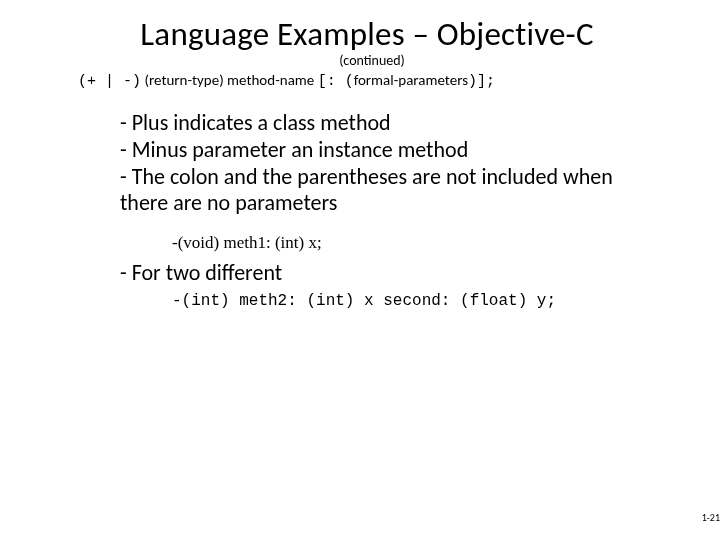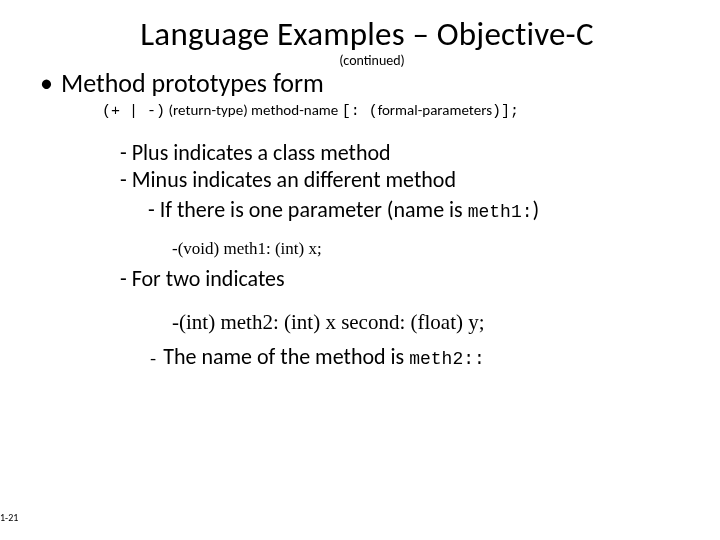--- a/index.html
+++ b/index.html
@@ -29,21 +29,21 @@
     margin-left: 40px;
   }
   .bullet1 {
     font-size: 26px;
     margin-top: -2px;
     margin-left: 10px;
   }
   .bullet1 .dot { margin-right: 8px; }
   .syntax {
     font-size: 15px;
-    margin-left: 72px;
+    margin-left: 48px;
     margin-top: 2px;
   }
   .syntax .mono { font-family: "Courier New", monospace; }
   .lvl2 {
     font-size: 22px;
     margin-left: 90px;
     margin-right: 30px;
     line-height: 1.22;
     margin-top: 20px;
   }
@@ -58,71 +58,63 @@
     font-size: 17px;
     margin-left: 142px;
     margin-top: 16px;
   }
   .lvl2b {
     font-size: 22px;
     margin-left: 90px;
     margin-top: 6px;
   }
   .code2 {
-    font-family: Liberation Serif, serif;
-    font-size: 21px;
+    font-family: Liberation Mono, monospace;
+    font-size: 16px;
     margin-left: 142px;
-    margin-top: 18px;
+    margin-top: 6px;
   }
   .lvl3b {
     font-size: 22px;
     margin-left: 118px;
     margin-top: 8px;
   }
   .lvl3b .dash { font-family: "Courier New", monospace; font-size: 17px; }
   .mono-inline { font-family: "Courier New", monospace; font-size: 18px; }
   .footer {
     position: absolute;
     bottom: 16px;
     left: 0; right: 0;
-    text-align: left;
+    text-align: right;
     font-size: 10px;
     color: #000;
   }
 </style>
 </head>
 <body>
 
 <div class="slide">
   <div class="title">Language Examples – Objective-C</div>
   <div class="subtitle">(continued)</div>
 
-  <div class="bullet1">
-    <span class="dot">•</span><span>Method prototypes form</span>
-  </div>
 
   <div class="syntax">
     <span class="mono">(+ | -)</span>
     <span>(return-type) method-name</span>
     <span class="mono">[: (</span><span>formal-parameters</span><span class="mono">)];</span>
   </div>
 
   <div class="lvl2">
     <div class="item">- Plus indicates a class method</div>
-    <div class="item">- Minus indicates an different method</div>
+    <div class="item">- Minus parameter an instance method</div>
+    <div class="item">- The colon and the parentheses are not included when there are no parameters</div>
   </div>
 
-  <div class="lvl3">
-    <span>- If there is one parameter (name is </span><span class="mono-inline">meth1:</span><span>)</span>
-  </div>
 
   <div class="code1">-(void) meth1: (int) x;</div>
 
-  <div class="lvl2b">- For two indicates</div>
+  <div class="lvl2b">- For two different</div>
 
   <div class="code2">-(int) meth2: (int) x second: (float) y;</div>
 
-  <div class="lvl3b">
-    <span class="dash">-</span><span> The name of the method is </span><span class="mono-inline">meth2::</span>
-  </div>
 </div>
 
 <div class="footer">1-21</div>
 
 </body></html>

